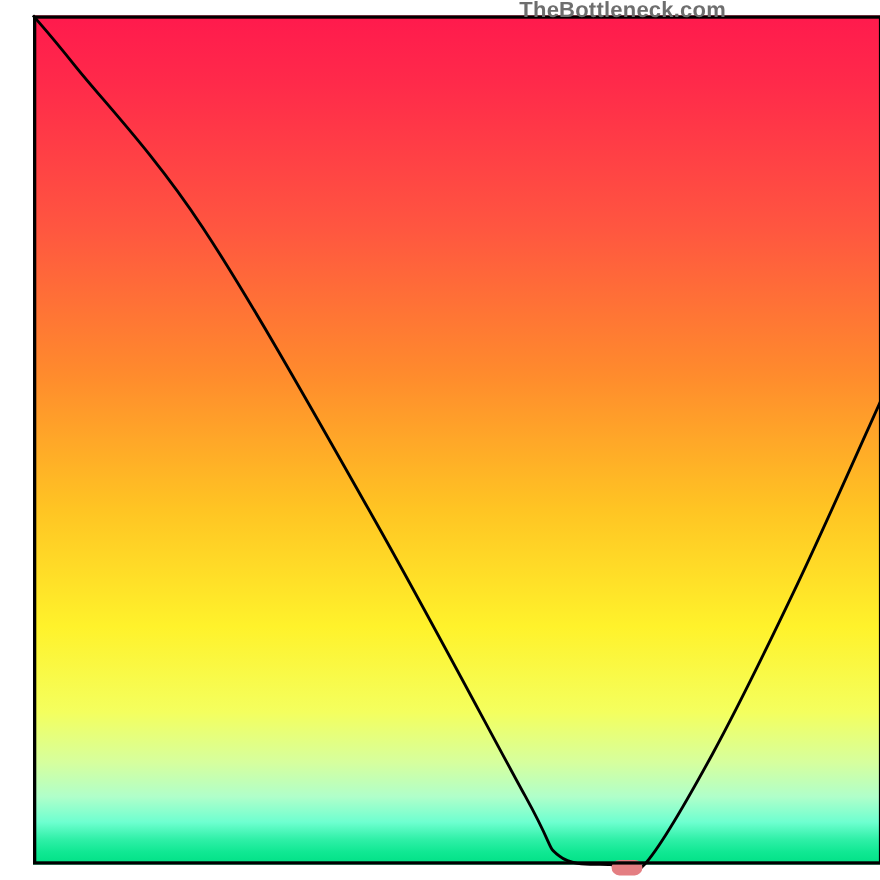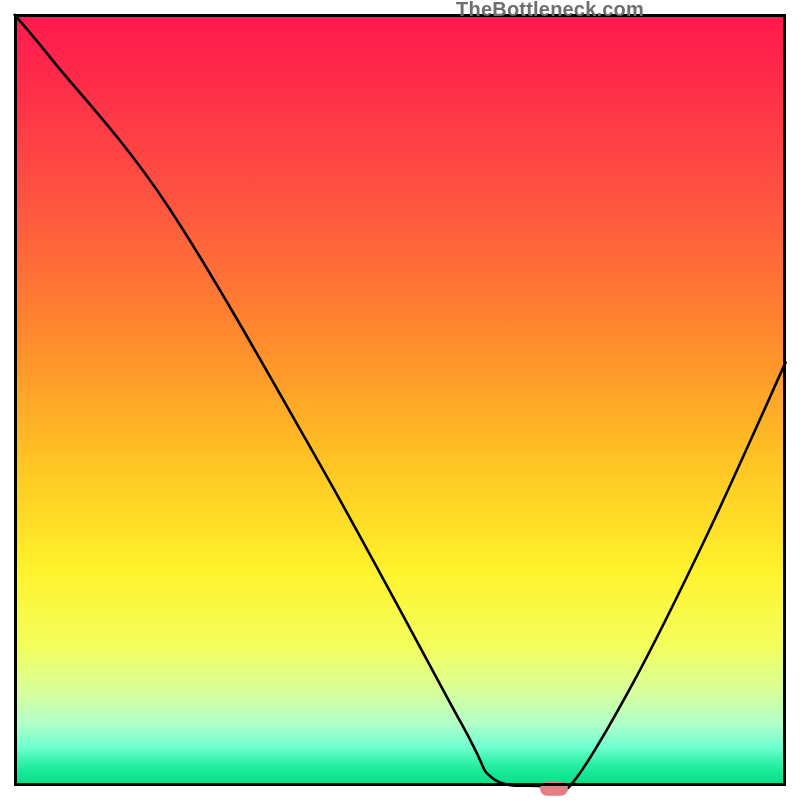--- a/index.html
+++ b/index.html
@@ -8,20 +8,21 @@
     width: 800px;
     height: 800px;
     overflow: hidden;
     background: #ffffff;
     font-family: Arial, Helvetica, sans-serif;
   }
   .chart-wrap {
     position: relative;
     width: 664px;
     height: 800px;
+    margin-left: 16px;
   }
   .plot-area {
     position: absolute;
     left: 14px;
     top: 14px;
     width: 772px;
     height: 772px;
     background: linear-gradient(to bottom,
       #ff1a4d 0%,
       #ff2a4a 8%,

